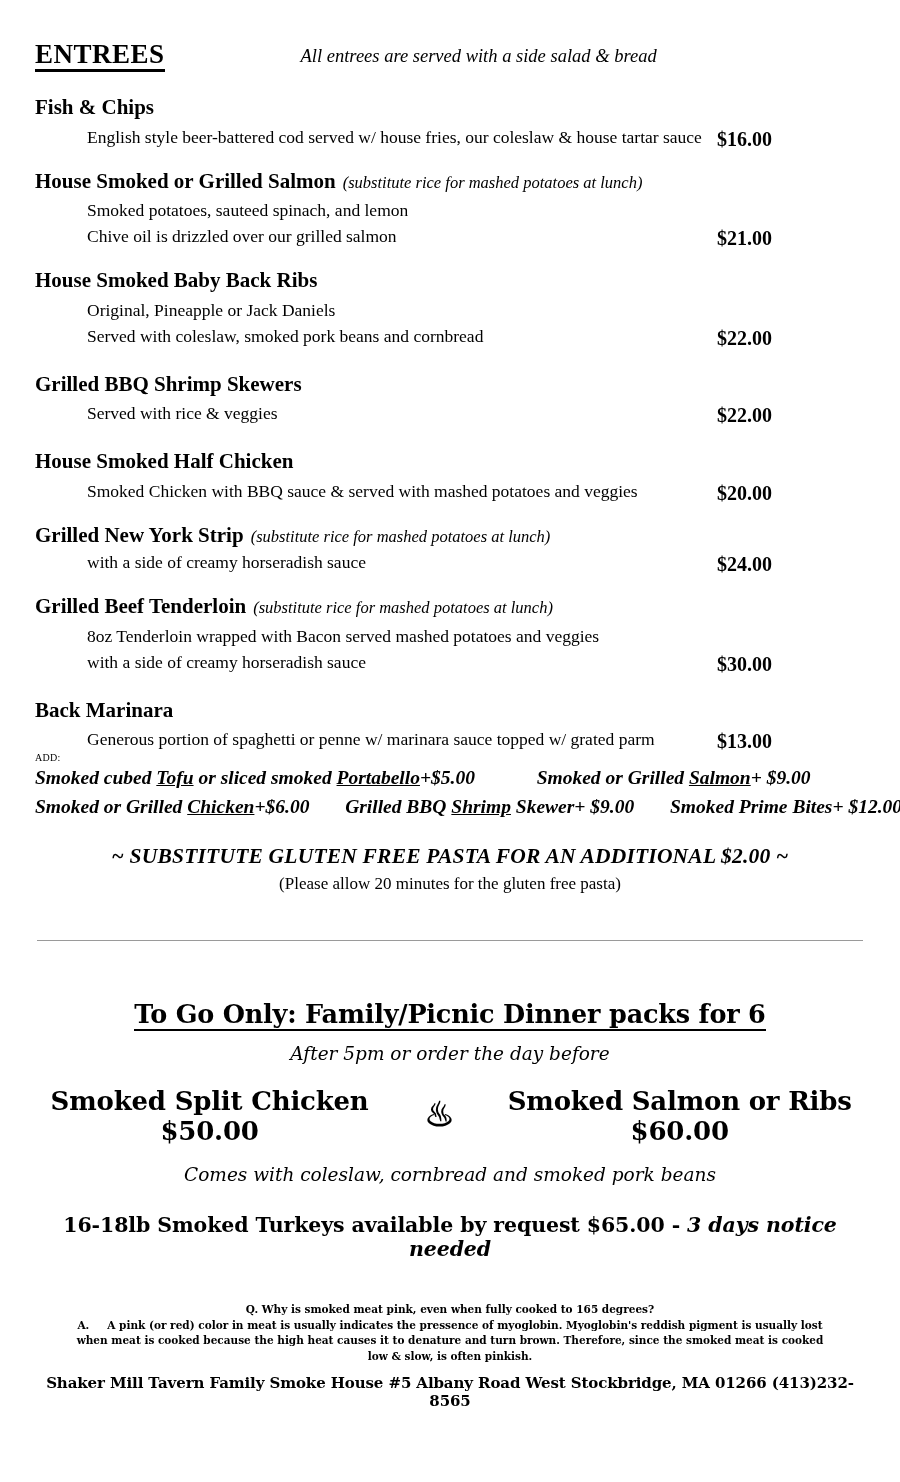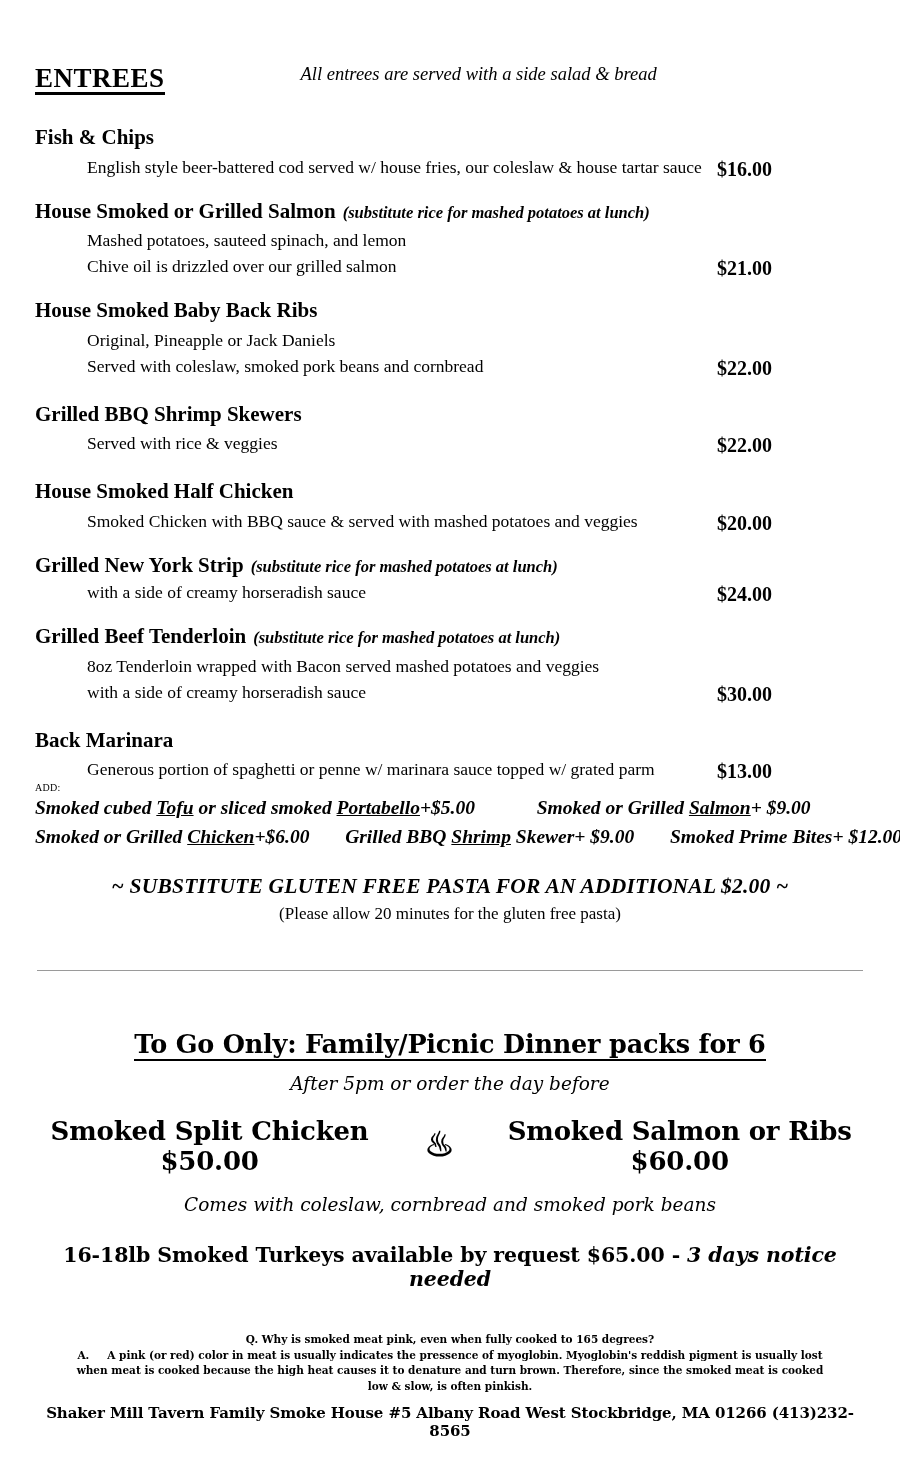--- a/index.html
+++ b/index.html
@@ -20,22 +20,22 @@
     position: relative;
     width: 900px;
     height: 1482px;
     box-sizing: border-box;
     padding: 0 35px;
   }
 
   
   .entrees-header {
     display: flex;
-    align-items: flex-start;
-    padding-top: 64px;
+    align-items: center;
+    padding-top: 34px;
     height: 44px;
   }
   .entrees-title {
     font-size: 27px;
     font-weight: bold;
     letter-spacing: 0.5px;
     border-bottom: 3px solid #000;
     line-height: 1.05;
     padding-bottom: 0px;
   }
@@ -57,21 +57,21 @@
     white-space: nowrap;
   }
   .item-name {
     font-size: 21px;
     font-weight: bold;
     line-height: 1.12;
   }
   .item-sub {
     font-style: italic;
     font-size: 16.5px;
-    font-weight: bold;
+    font-weight: normal;
     margin-left: 7px;
   }
 
   .desc-row {
     display: flex;
     align-items: baseline;
     padding-left: 52px;
     line-height: 1.2;
     white-space: nowrap;
   }
@@ -219,21 +219,21 @@
           <span class="desc">English style beer-battered cod served w/ house fries, our coleslaw &amp; house tartar sauce</span>
           <span class="price">$16.00</span>
         </div>
       </div>
       <div class="item" style="margin-top: 22px;">
         <div class="item-title-row">
           <span class="item-name">House Smoked or Grilled Salmon</span>
           <span class="item-sub">(substitute rice for mashed potatoes at lunch)</span>
         </div>
         <div class="desc-row" style="margin-top: 7px;">
-          <span class="desc">Mashed potatoes, sauteed spinach, and lemon</span>
+          <span class="desc">Smoked potatoes, sauteed spinach, and lemon</span>
         </div>
         <div class="desc-row" style="margin-top: 5px;">
           <span class="desc">Chive oil is drizzled over our grilled salmon</span>
           <span class="price">$21.00</span>
         </div>
       </div>
       <div class="item" style="margin-top: 22px;">
         <div class="item-title-row">
           <span class="item-name">House Smoked Baby Back Ribs</span>
         </div>

